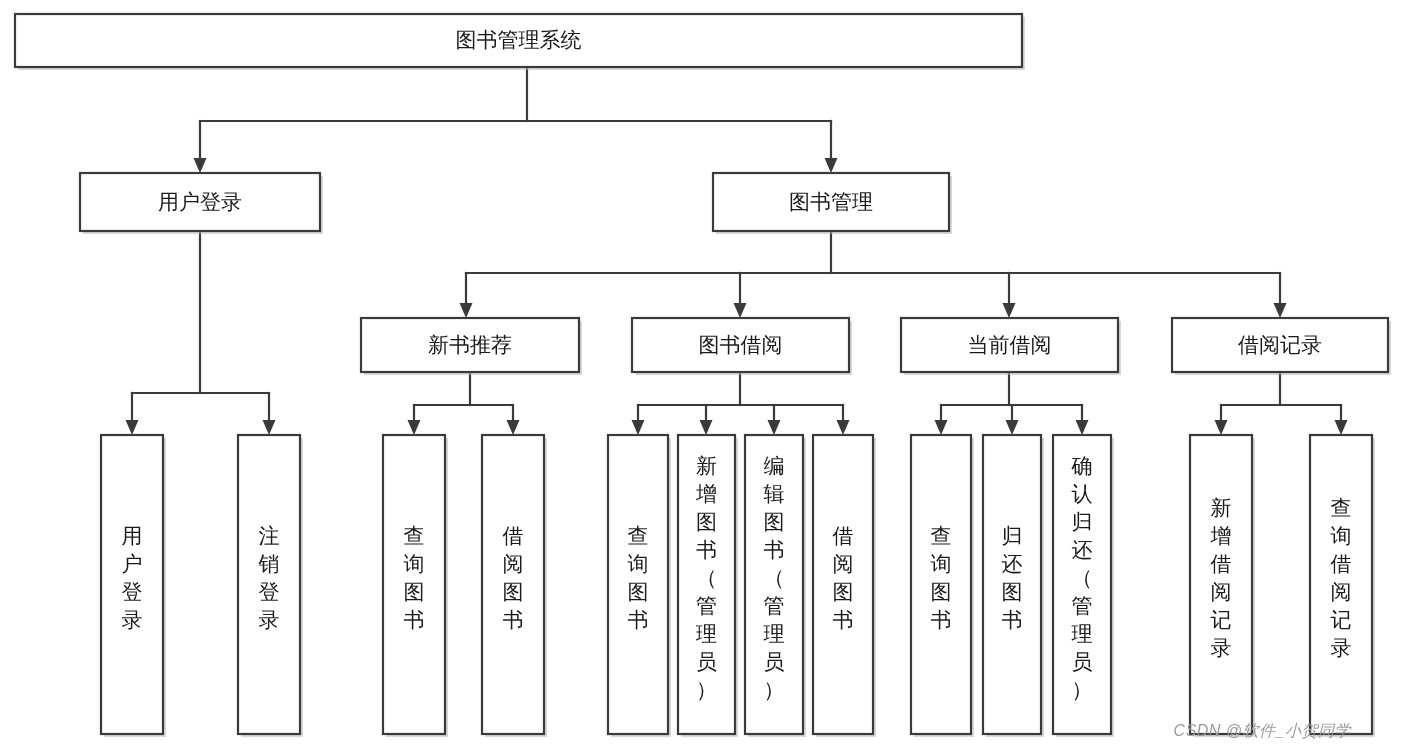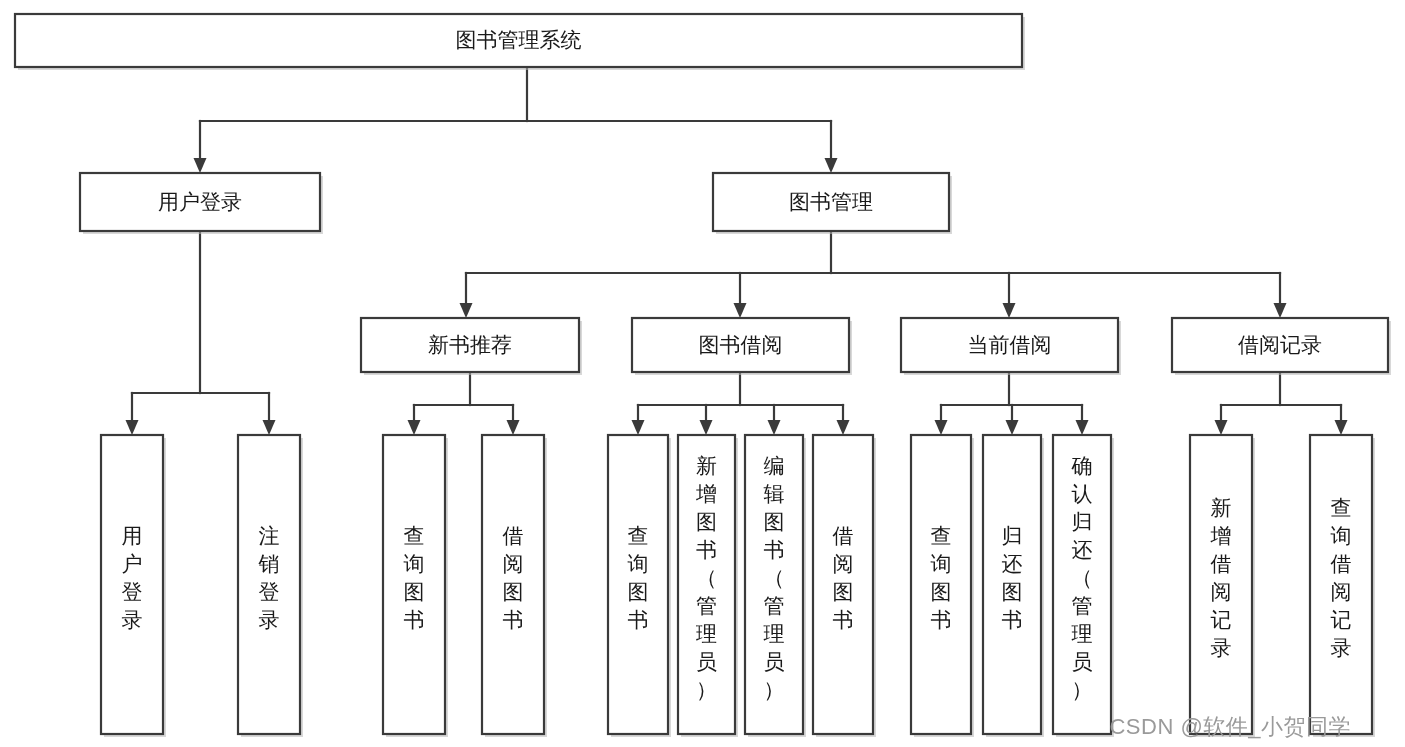--- a/index.html
+++ b/index.html
@@ -59,25 +59,26 @@
     fill: #1a1a1a;
     font-family: "Liberation Sans", "DejaVu Sans", sans-serif;
     font-size: 21px;
     text-anchor: middle;
   }
   .watermark-text {
     position: absolute;
     right: 12px;
     bottom: 5px;
     font-family: "Liberation Sans", "DejaVu Sans", sans-serif;
-    font-size: 22px;
+    font-size: 16px;
     color: #9a9a9a;
     letter-spacing: 0.5px;
     white-space: nowrap;
     user-select: none;
+    font-style: italic;
   }
 </style>
 </head>
 <body>
 
 <div id="diagram-root">
   <svg id="tree-svg" viewBox="0 0 1405 747">
     <defs>
       <marker id="arrow" markerWidth="12" markerHeight="14" refX="1" refY="7" orient="auto" markerUnits="userSpaceOnUse">
         <polygon class="arrow-head" points="0,0 12,0 6,14"></polygon>

